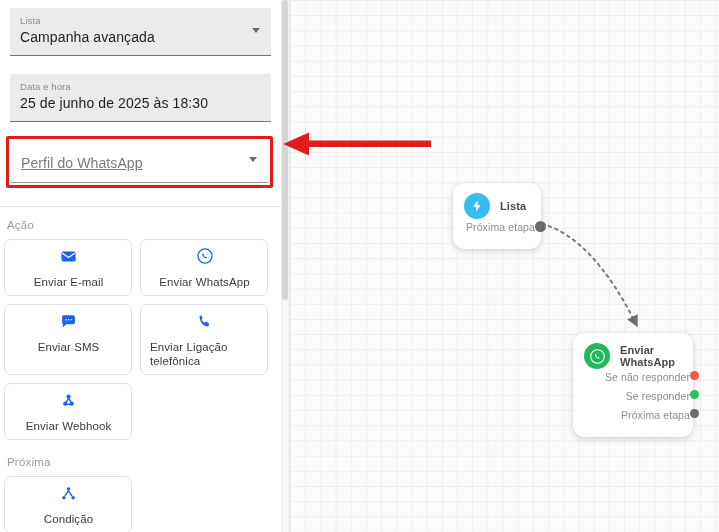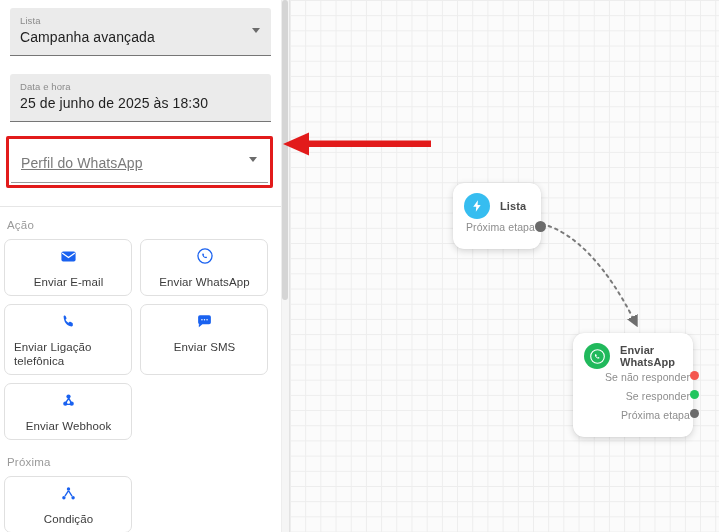--- a/index.html
+++ b/index.html
@@ -261,36 +261,36 @@
                   <circle cx="12" cy="12" r="9.4" fill="none" stroke="#1a62f0" stroke-width="1.7"></circle>
                   <path d="M9.2 8.4c-.4.1-.9.7-.9 1.6 0 1 .7 2 1.1 2.5.5.6 1.6 1.7 3 2.2.9.3 1.4.2 1.7 0 .4-.3.6-.9.5-1.2-.1-.2-1.3-.8-1.5-.8-.2 0-.4.4-.6.6-.1.2-.3.2-.5.1-.6-.3-1.2-.8-1.7-1.6-.1-.2 0-.3.1-.5.1-.1.3-.4.3-.5.1-.2 0-.4 0-.5-.1-.2-.6-1.4-.8-1.5-.1-.1-.4 0-.7.1z" fill="#1a62f0"></path>
                 </svg>
             </span>
             <span class="card-label">Enviar WhatsApp</span>
           </div>
 
           <div class="card">
             <span class="card-icon">
               <svg width="17" height="17" viewBox="0 0 24 24">
-                  <path d="M6.6 3.5c.6 0 1 .3 1.3.9l1.2 2.6c.2.5.1 1.1-.3 1.5l-1 .9c.9 1.9 2.5 3.5 4.4 4.4l.9-1c.4-.4 1-.5 1.5-.3l2.6 1.2c.6.3.9.7.9 1.3v2.2c0 1-.8 1.8-1.8 1.7C8.4 18.3 5.7 11.6 5.1 5.3c-.1-1 .7-1.8 1.7-1.8z" fill="#1a62f0"></path>
-                </svg>
-            </span>
-            <span class="card-label">Enviar Ligação telefônica</span>
-          </div>
-
-          <div class="card">
-            <span class="card-icon">
-              <svg width="17" height="17" viewBox="0 0 24 24">
                   <path d="M3 5.5A2.5 2.5 0 0 1 5.5 3h13A2.5 2.5 0 0 1 21 5.5v8a2.5 2.5 0 0 1-2.5 2.5H9l-5 4.2V16H5.5A2.5 2.5 0 0 1 3 13.5z" fill="#1a62f0"></path>
                   <circle cx="8.4" cy="9.5" r="1.05" fill="#fff"></circle>
                   <circle cx="12" cy="9.5" r="1.05" fill="#fff"></circle>
                   <circle cx="15.6" cy="9.5" r="1.05" fill="#fff"></circle>
                 </svg>
             </span>
             <span class="card-label">Enviar SMS</span>
+          </div>
+
+          <div class="card">
+            <span class="card-icon">
+              <svg width="17" height="17" viewBox="0 0 24 24">
+                  <path d="M6.6 3.5c.6 0 1 .3 1.3.9l1.2 2.6c.2.5.1 1.1-.3 1.5l-1 .9c.9 1.9 2.5 3.5 4.4 4.4l.9-1c.4-.4 1-.5 1.5-.3l2.6 1.2c.6.3.9.7.9 1.3v2.2c0 1-.8 1.8-1.8 1.7C8.4 18.3 5.7 11.6 5.1 5.3c-.1-1 .7-1.8 1.7-1.8z" fill="#1a62f0"></path>
+                </svg>
+            </span>
+            <span class="card-label">Enviar Ligação telefônica</span>
           </div>
 
           <div class="card">
             <span class="card-icon">
               <svg width="17" height="17" viewBox="0 0 24 24" fill="none" stroke="#1a62f0" stroke-width="2" stroke-linecap="round">
                   <circle cx="7.5" cy="16.5" r="3" fill="#1a62f0" stroke="none"></circle>
                   <circle cx="16.5" cy="16.5" r="3" fill="#1a62f0" stroke="none"></circle>
                   <circle cx="12" cy="6.5" r="3" fill="#1a62f0" stroke="none"></circle>
                   <path d="M12 9.5 8.6 14.2M15.4 14.3 12.7 9.3M9.8 17.5h4.6"></path>
                 </svg>

